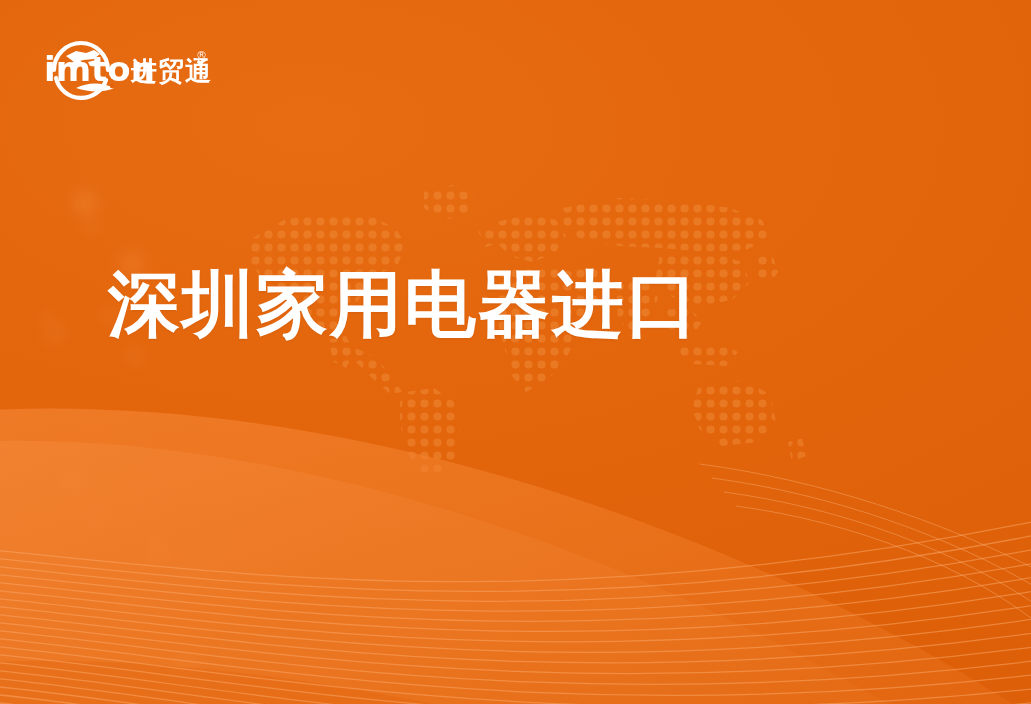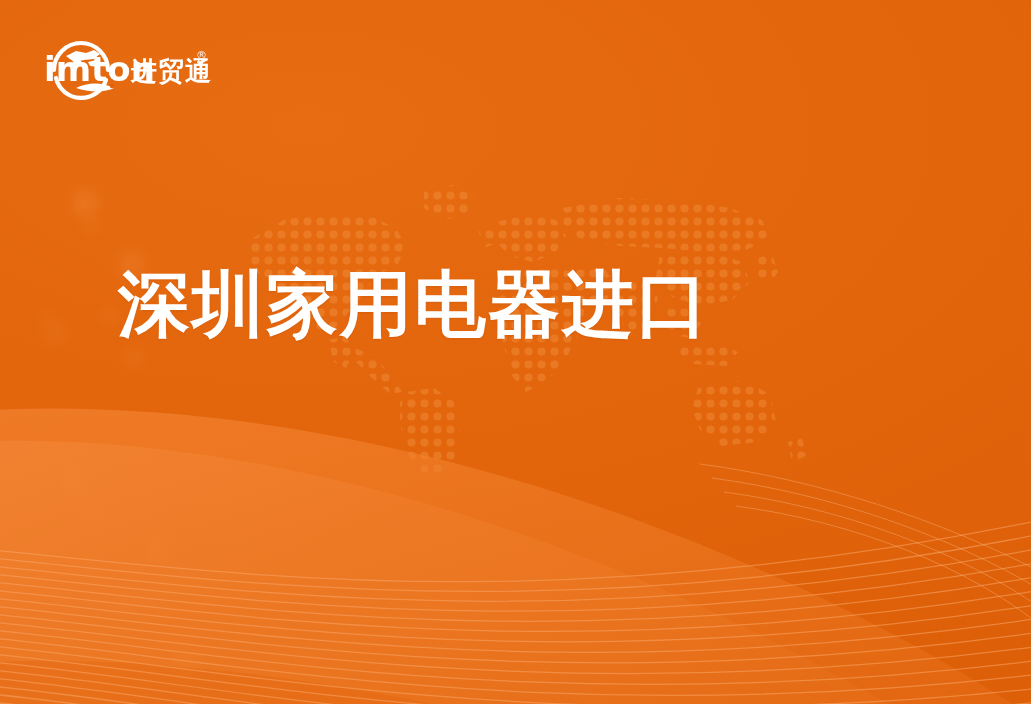--- a/index.html
+++ b/index.html
@@ -68,21 +68,21 @@
   .logo{
     position:absolute;
     left:36px; top:26px;
     width:180px; height:78px;
   }
   .logo svg{ width:100%; height:100%; display:block; overflow:visible; }
 
   
   .headline{
     position:absolute;
-    left:10px; top:258px;
+    left:0; top:258px;
     width:826px;
     text-align:center;
     padding-right:18px;
     z-index:6;
   }
   .hl-line{
     display:block;
     color:#ffffff;
     font-weight:700;
     letter-spacing:2px;

